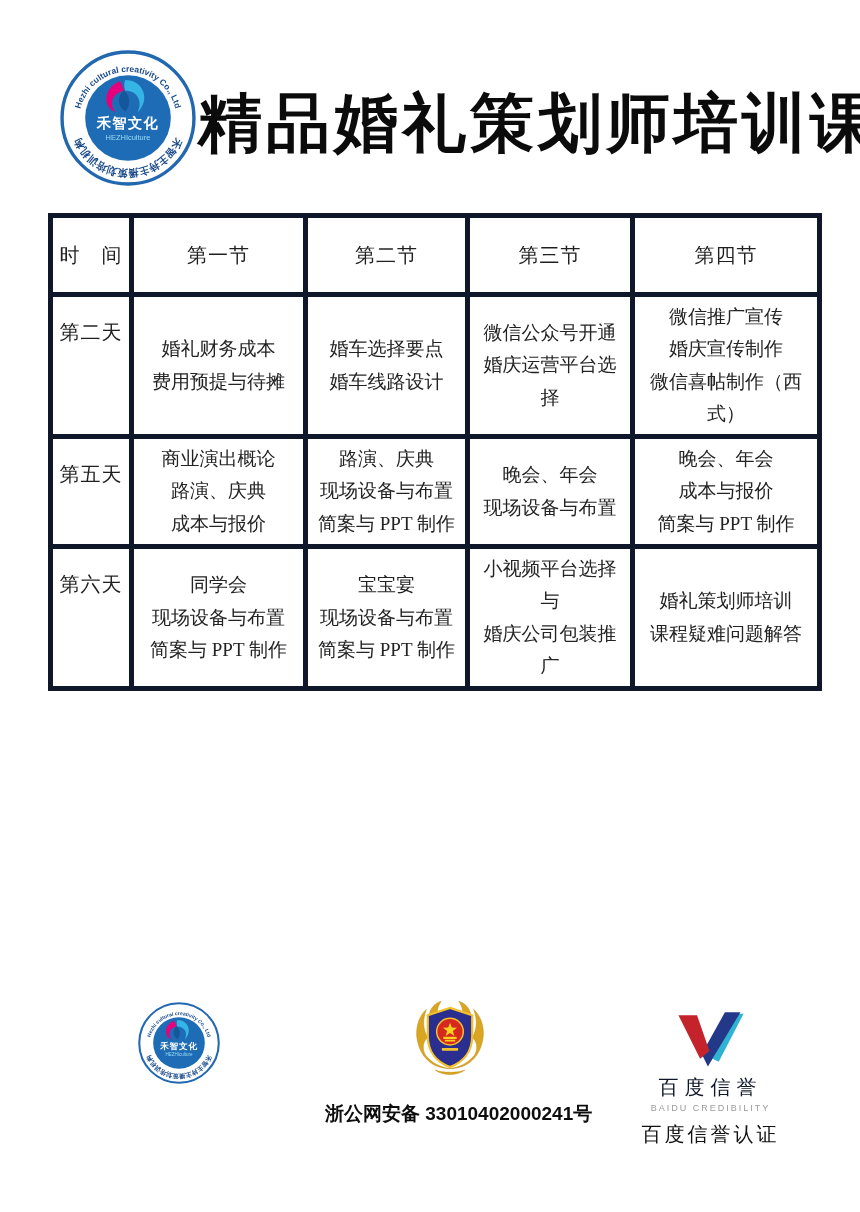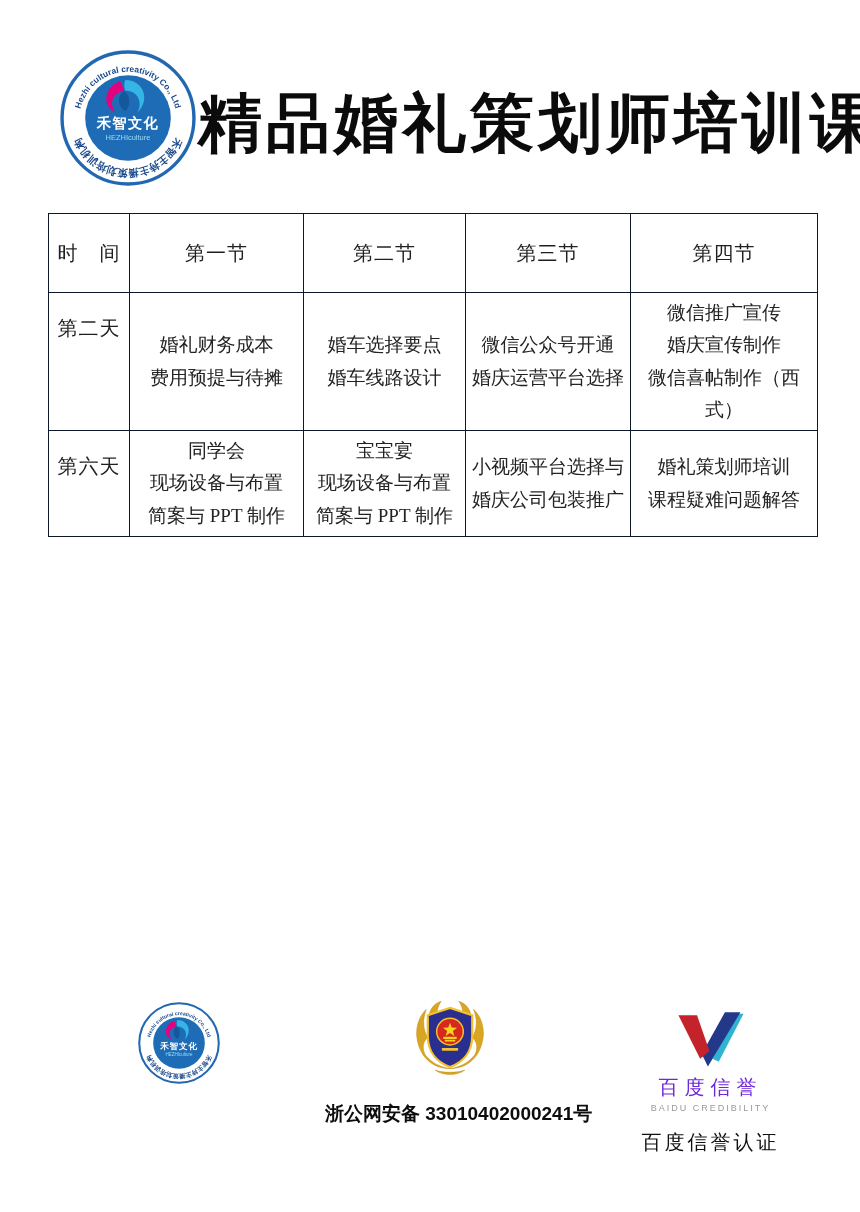--- a/index.html
+++ b/index.html
@@ -22,21 +22,21 @@
     text-align:right; white-space:nowrap; color:#0b0b0b;
     font-family:"Liberation Serif", serif;
   }
 
   
   table.course-table {
     position:absolute; left:48px; top:213px; width:769px;
     border-collapse:collapse; table-layout:fixed;
   }
   .course-table th, .course-table td {
-    border:1px solid #0f172a;
+    border:5px solid #0f172a;
     text-align:center;
     font-family:"Liberation Serif", serif;
   }
   .course-table thead tr { height:79px; }
   .course-table tbody tr { height:103px; }
   .course-table th {
     font-size:20px; font-weight:normal; color:#1f1f1f; letter-spacing:1px;
     vertical-align:middle;
   }
   td.day-cell {
@@ -61,29 +61,29 @@
   .police-badge  { width:74px; height:88px; }
   .police-text {
     margin-top:14px; font-family:"Liberation Sans", sans-serif;
     font-size:19px; font-weight:bold; color:#0d0d0d; white-space:nowrap;
   }
 
   .footer-right  { position:absolute; left:618px; top:1006px; width:185px; text-align:center; }
   .baidu-v { width:78px; height:62px; }
   .baidu-cn {
     font-family:"Liberation Sans", sans-serif;
-    font-size:20px; color:#6d28d9; letter-spacing:6px; margin-top:2px;
+    font-size:20px; color:#0f172a; letter-spacing:6px; margin-top:2px;
   }
   .baidu-en {
     font-family:"Liberation Sans", sans-serif;
     font-size:9px; color:#9a9a9a; letter-spacing:2px; margin-top:2px;
   }
   .baidu-cert {
     font-family:"Liberation Sans", sans-serif;
-    font-size:20px; color:#101010; letter-spacing:3px; margin-top:16px;
+    font-size:20px; color:#101010; letter-spacing:3px; margin-top:8px;
   }
 </style>
 </head>
 <body>
 
 <div class="logo-header">
   <svg viewBox="0 0 200 200" width="136" height="136">
     <defs>
       <path id="arcT1" d="M 28,104 A 72,72 0 0 1 172,104" fill="none"></path>
       <path id="arcB1" d="M 176,100 A 76,76 0 0 1 24,100" fill="none"></path>
@@ -130,20 +130,34 @@
 费用预提与待摊</td>
       <td class="course-cell">婚车选择要点
 婚车线路设计</td>
       <td class="course-cell">微信公众号开通
 婚庆运营平台选择</td>
       <td class="course-cell">微信推广宣传
 婚庆宣传制作
 微信喜帖制作（西式）</td>
     </tr>
     <tr>
+      <td class="day-cell">第五天</td>
+      <td class="course-cell">商业演出概论
+路演、庆典
+成本与报价</td>
+      <td class="course-cell">路演、庆典
+现场设备与布置
+简案与 PPT 制作</td>
+      <td class="course-cell">晚会、年会
+现场设备与布置</td>
+      <td class="course-cell">晚会、年会
+成本与报价
+简案与 PPT 制作</td>
+    </tr>
+    <tr>
       <td class="day-cell">第六天</td>
       <td class="course-cell">同学会
 现场设备与布置
 简案与 PPT 制作</td>
       <td class="course-cell">宝宝宴
 现场设备与布置
 简案与 PPT 制作</td>
       <td class="course-cell">小视频平台选择与
 婚庆公司包装推广</td>
       <td class="course-cell">婚礼策划师培训

